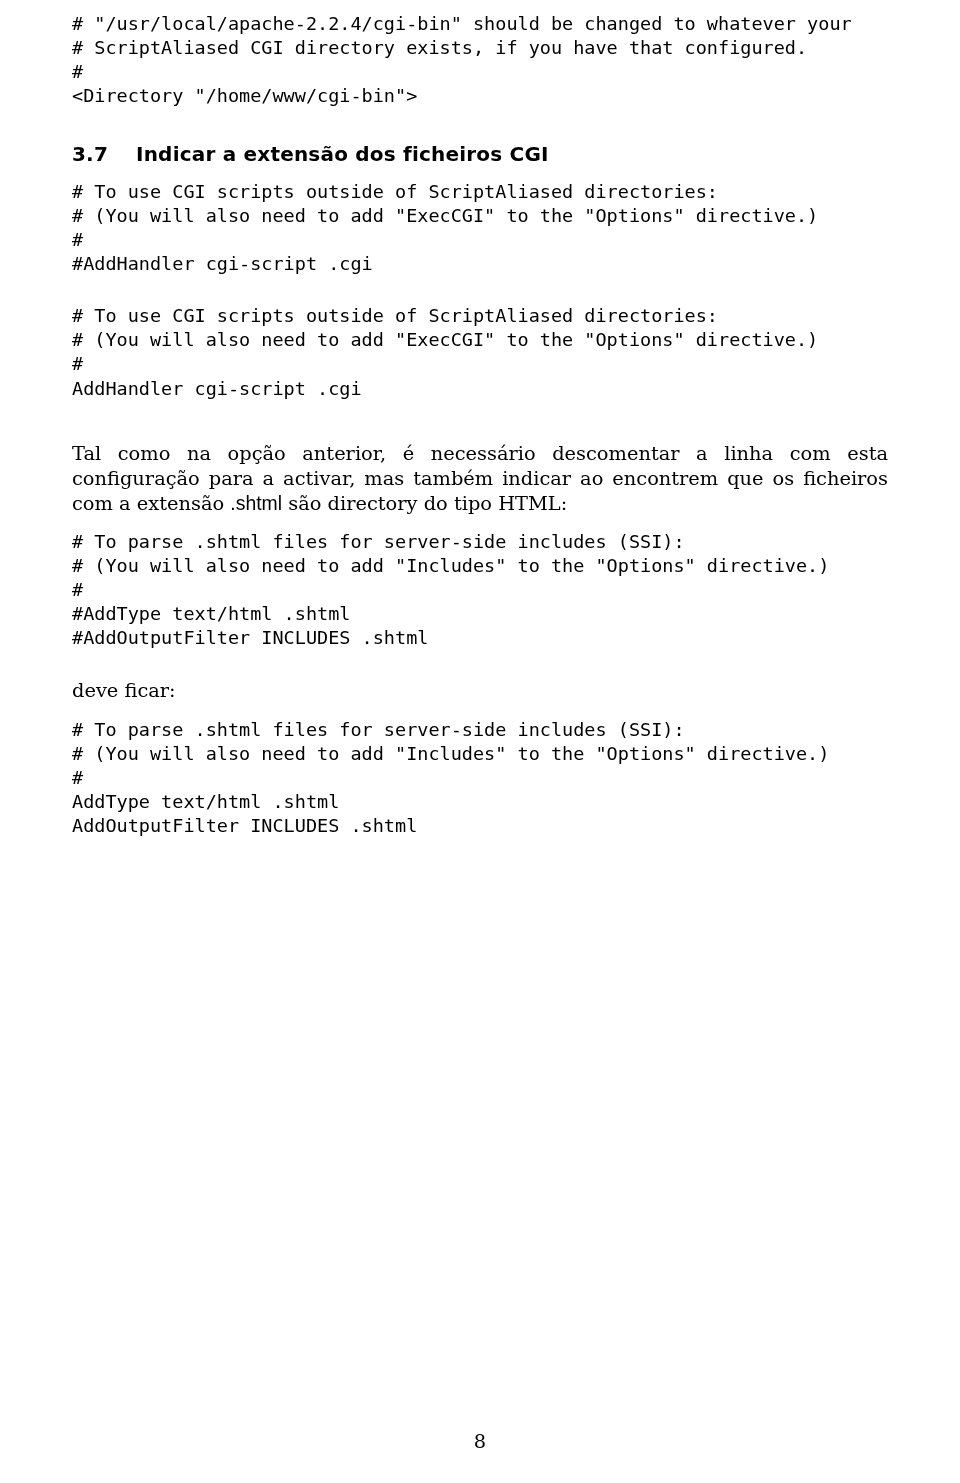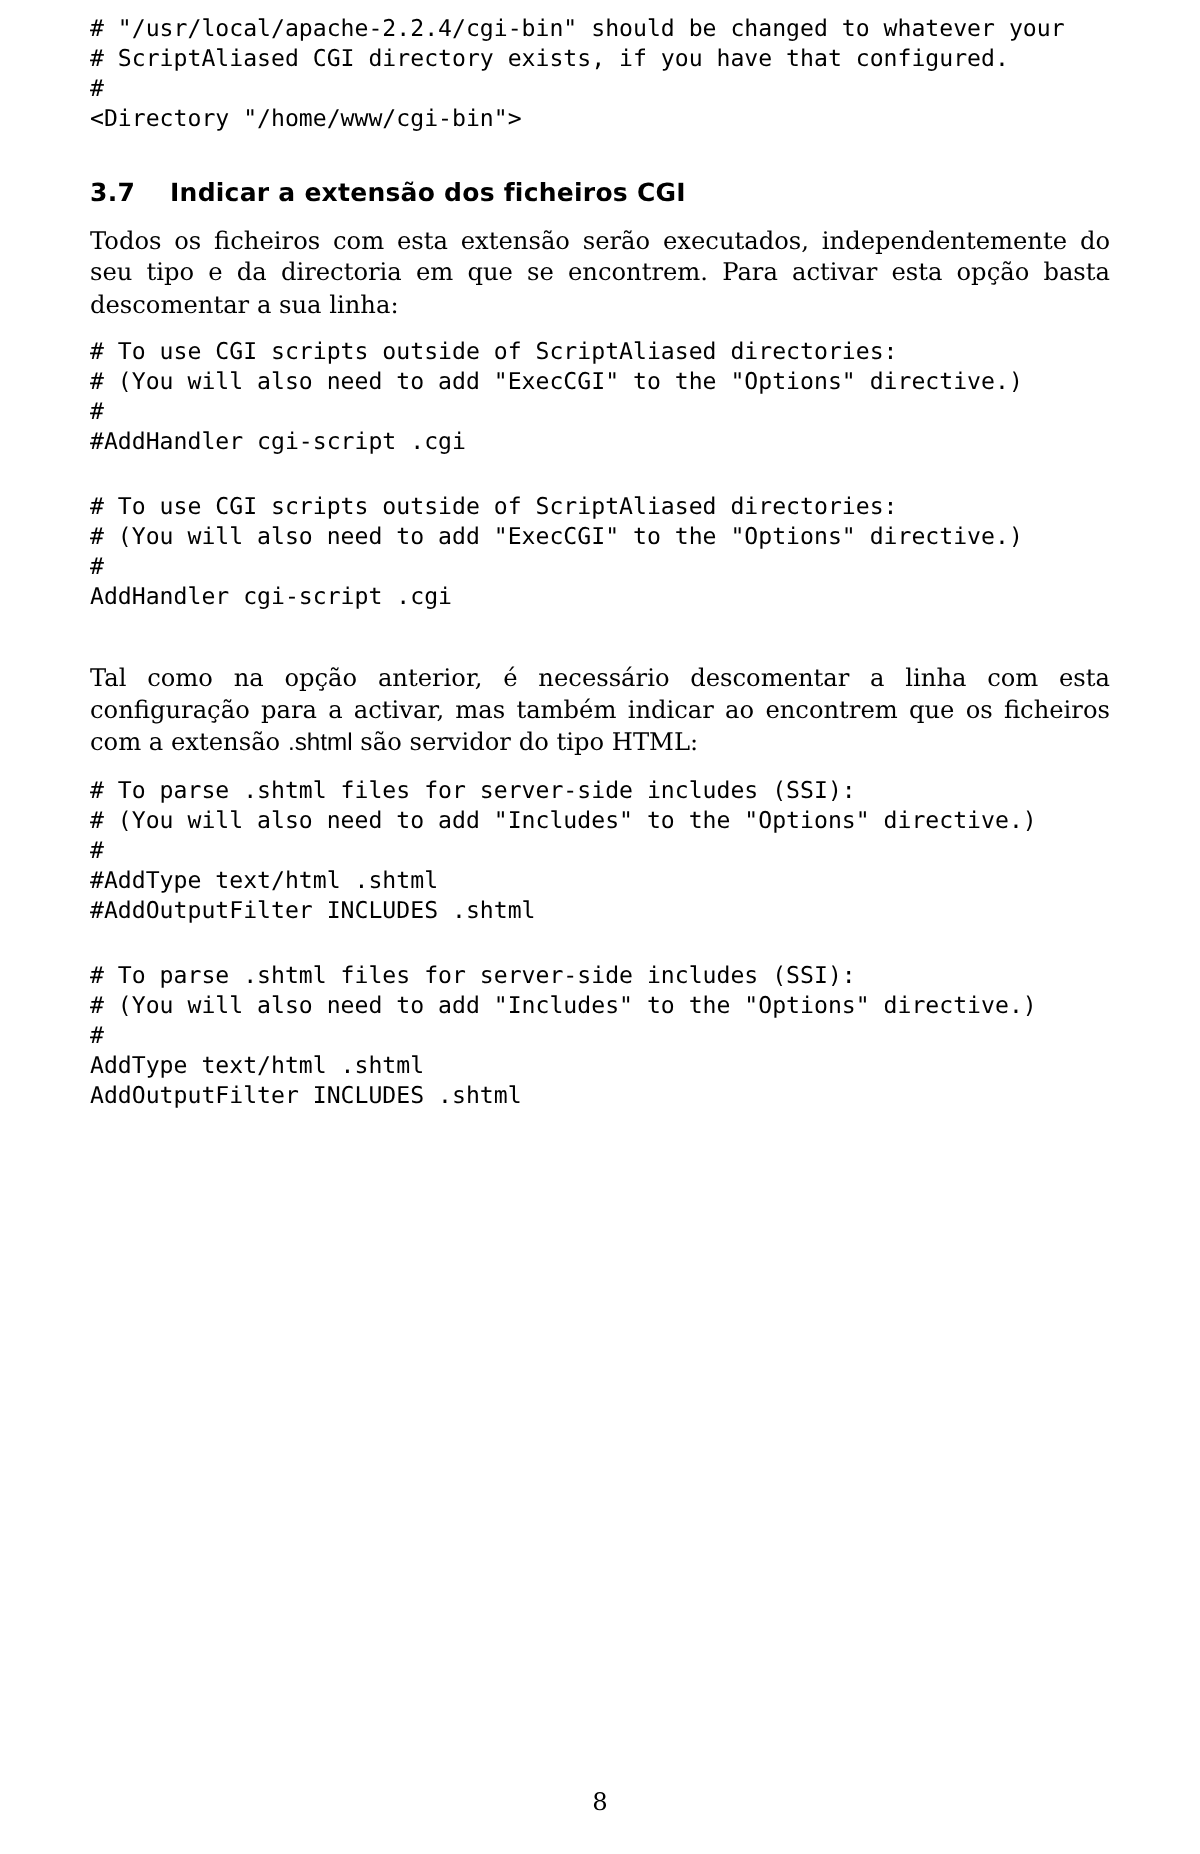--- a/index.html
+++ b/index.html
@@ -61,44 +61,44 @@
 
   <div class="code-block"># "/usr/local/apache-2.2.4/cgi-bin" should be changed to whatever your
 # ScriptAliased CGI directory exists, if you have that configured.
 #
 &lt;Directory "/home/www/cgi-bin"&gt;</div>
 
   <h2>
     <span class="sec-num">3.7</span><span>Indicar a extensão dos ficheiros CGI</span>
   </h2>
 
-  <p class="body">Todos os ficheiros com esta extensão serão executados, independentemente do seu tipo e da directoria em que se encontrem. Para activar esta opção basta descomentar a sua linha:</p>
 
   <div class="code-block"># To use CGI scripts outside of ScriptAliased directories:
 # (You will also need to add "ExecCGI" to the "Options" directive.)
 #
 #AddHandler cgi-script .cgi</div>
 
 
   <div class="code-block" style="margin-bottom:40px"># To use CGI scripts outside of ScriptAliased directories:
 # (You will also need to add "ExecCGI" to the "Options" directive.)
 #
 AddHandler cgi-script .cgi</div>
 
 
   <p class="body">
-    <span>Tal como na opção anterior, é necessário descomentar a linha com esta configuração para a activar, mas também indicar ao encontrem que os ficheiros com a extensão </span><span class="mono-inline">.shtml</span><span> são servidor do tipo HTML:</span>
+    <span>Tal como na opção anterior, é necessário descomentar a linha com esta configuração para a activar, mas também indicar ao encontrem que os ficheiros com a extensão </span><span class="mono-inline">.shtml</span><span> são directory do tipo HTML:</span>
   </p>
 
   <div class="code-block"># To parse .shtml files for server-side includes (SSI):
 # (You will also need to add "Includes" to the "Options" directive.)
 #
 #AddType text/html .shtml
 #AddOutputFilter INCLUDES .shtml</div>
 
+  <p class="body">deve ficar:</p>
 
   <div class="code-block" style="margin-bottom:34px"># To parse .shtml files for server-side includes (SSI):
 # (You will also need to add "Includes" to the "Options" directive.)
 #
 AddType text/html .shtml
 AddOutputFilter INCLUDES .shtml</div>
 
 
   <div class="pagenum">8</div>
 </div>

